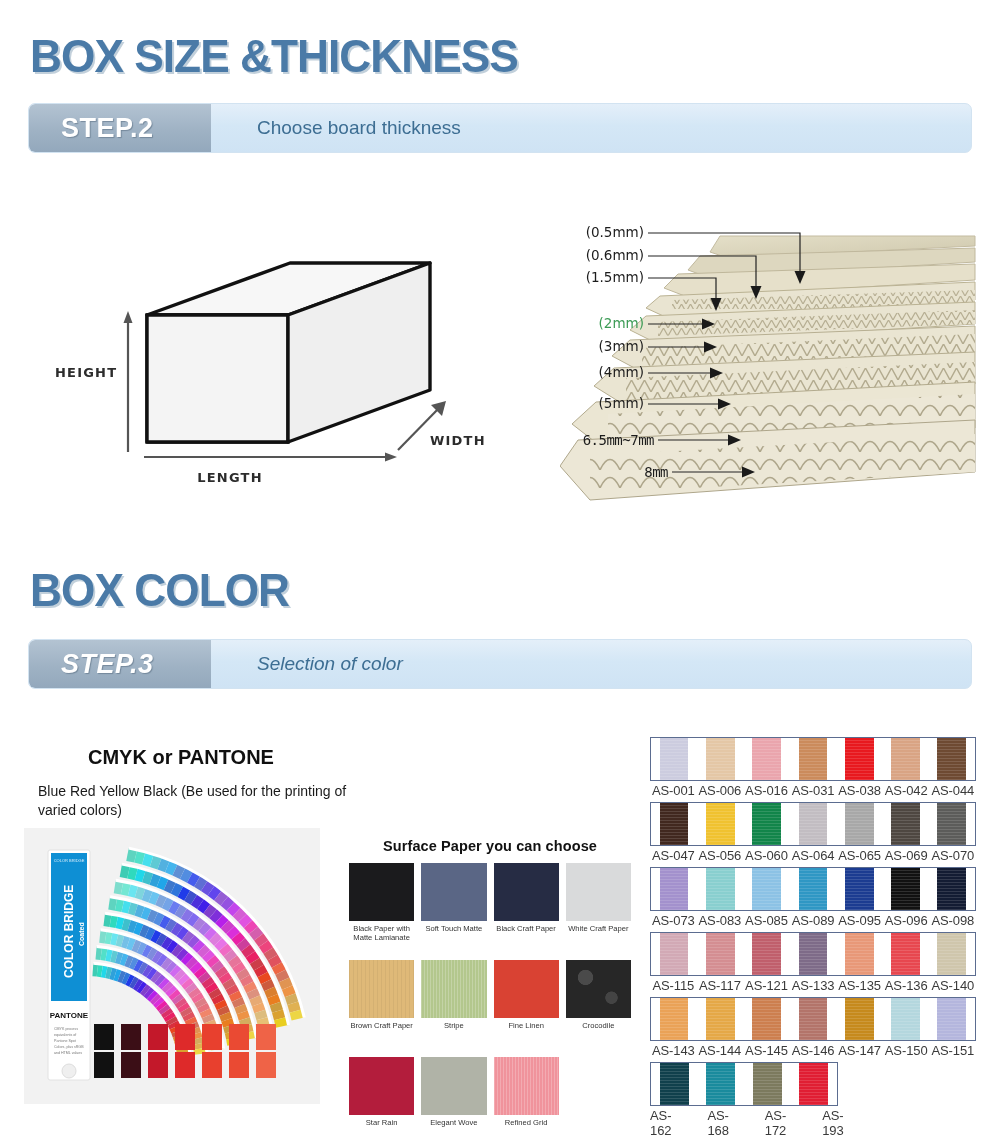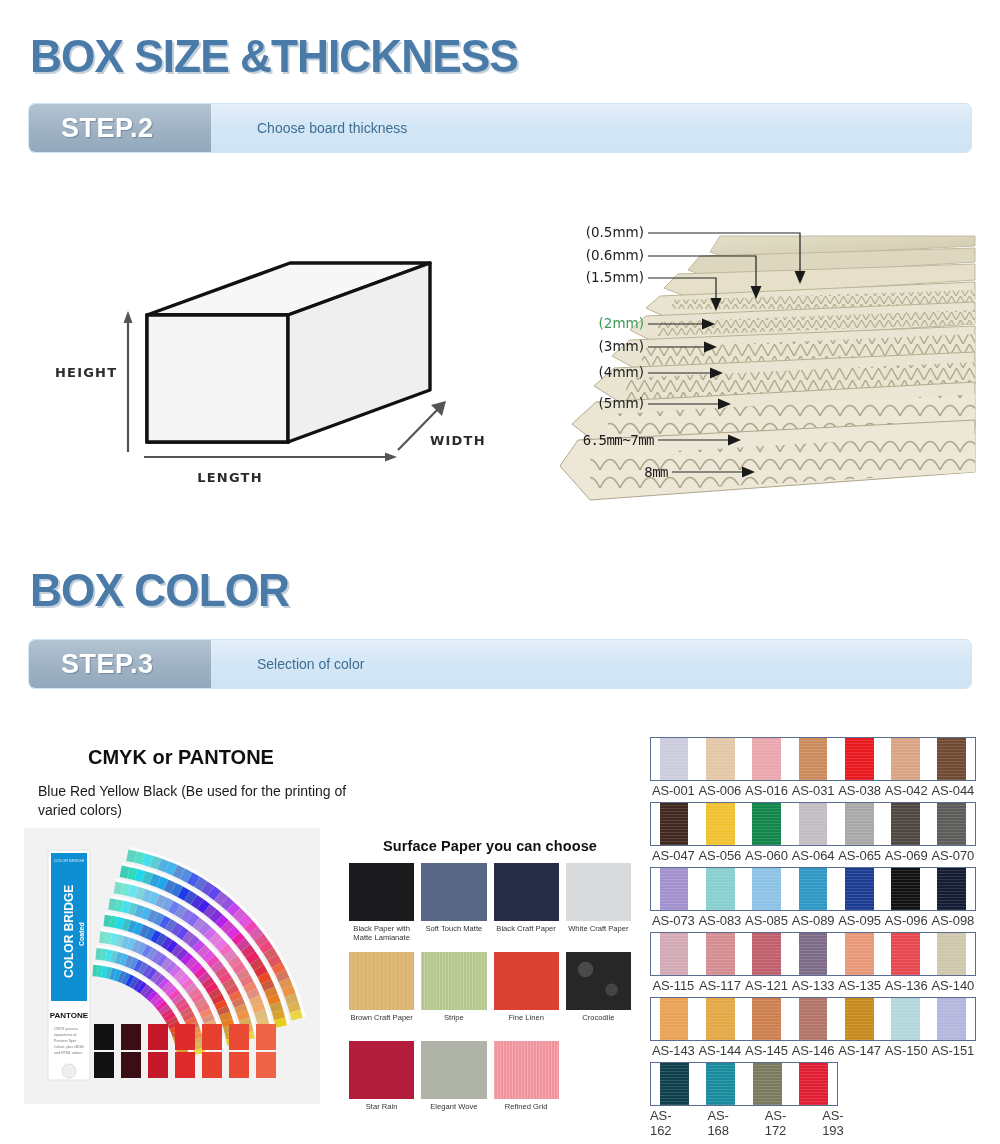--- a/index.html
+++ b/index.html
@@ -28,35 +28,35 @@
   .step-bar{
     position:absolute;left:28px;width:944px;height:50px;
     border-radius:7px;
     background:linear-gradient(180deg,#e4eff9 0%,#d4e7f6 45%,#cfe3f4 100%);
     border:1px solid #d2e3f1;
     box-sizing:border-box;
     overflow:hidden;
     display:flex;align-items:stretch;gap:6px;
   }
   #step-bar-2{top:103px;}
-  #step-bar-3{top:639px;}
+  #step-bar-3{top:639px;font-style:italic;}
   .step-badge{
     width:182px;flex:0 0 182px;
     background:linear-gradient(180deg,#b3c3d2 0%,#9fb2c4 55%,#93a8bc 100%);
     border-radius:6px 0 0 6px;
     display:flex;align-items:center;
     color:#fff;font-weight:bold;font-size:27px;
     letter-spacing:.5px;
     padding-left:32px;box-sizing:border-box;
     text-shadow:1px 1px 1px rgba(90,110,130,.6);
   }
   .step-text{
     flex:1;display:flex;align-items:center;
     padding-left:40px;
-    font-size:14px;color:#3d6e93;
+    font-size:19px;color:#3d6e93;
   }
 
   
   #box-figure{position:absolute;left:40px;top:205px;width:500px;height:310px;}
   #box-figure svg{display:block;}
   .dim-label{
     font-family:"DejaVu Sans",sans-serif;
     font-weight:bold;font-size:13px;fill:#2c2c2c;letter-spacing:1.2px;
   }
 
@@ -87,21 +87,21 @@
     background:#f1f1f1;overflow:hidden;
   }
   #pantone-photo svg{display:block;}
 
   
   #surface-block{position:absolute;left:349px;top:838px;width:282px;}
   #surface-title{
     text-align:center;font-weight:bold;font-size:14.5px;color:#111;
     margin-bottom:9px;letter-spacing:.1px;
   }
-  .surface-grid{display:grid;grid-template-columns:repeat(4,1fr);gap:8px 7px;}
+  .surface-grid{display:grid;grid-template-columns:repeat(4,1fr);gap:16px 7px;}
   .sp-cell{display:flex;flex-direction:column;align-items:center;}
   .sp-swatch{width:100%;height:58px;display:block;}
   .sp-name{
     font-size:7.6px;color:#333;text-align:center;margin-top:3px;
     line-height:1.25;min-height:20px;
   }
 
   
   #as-block{position:absolute;left:650px;top:737px;width:326px;}
   .as-row{margin-bottom:4px;}

